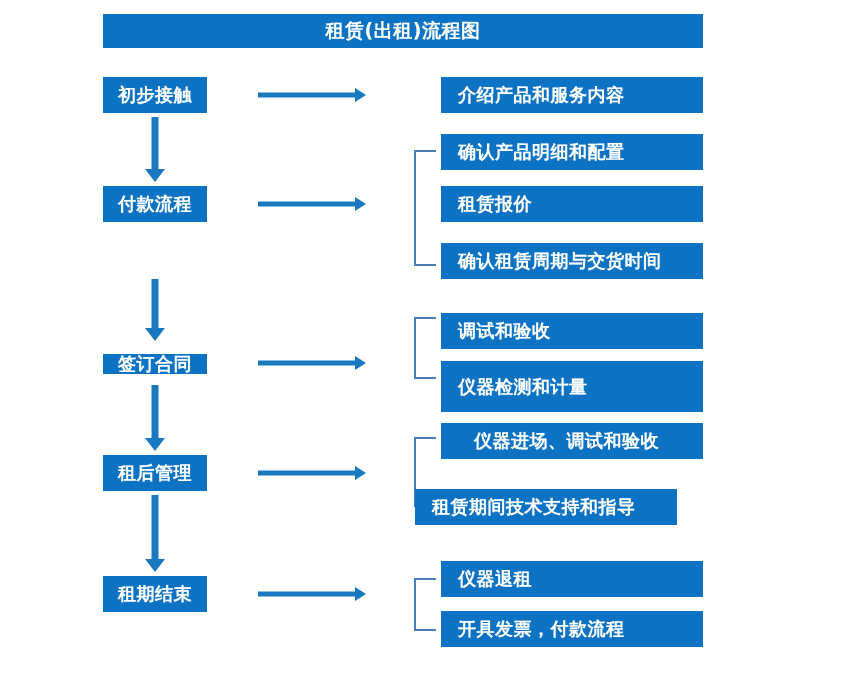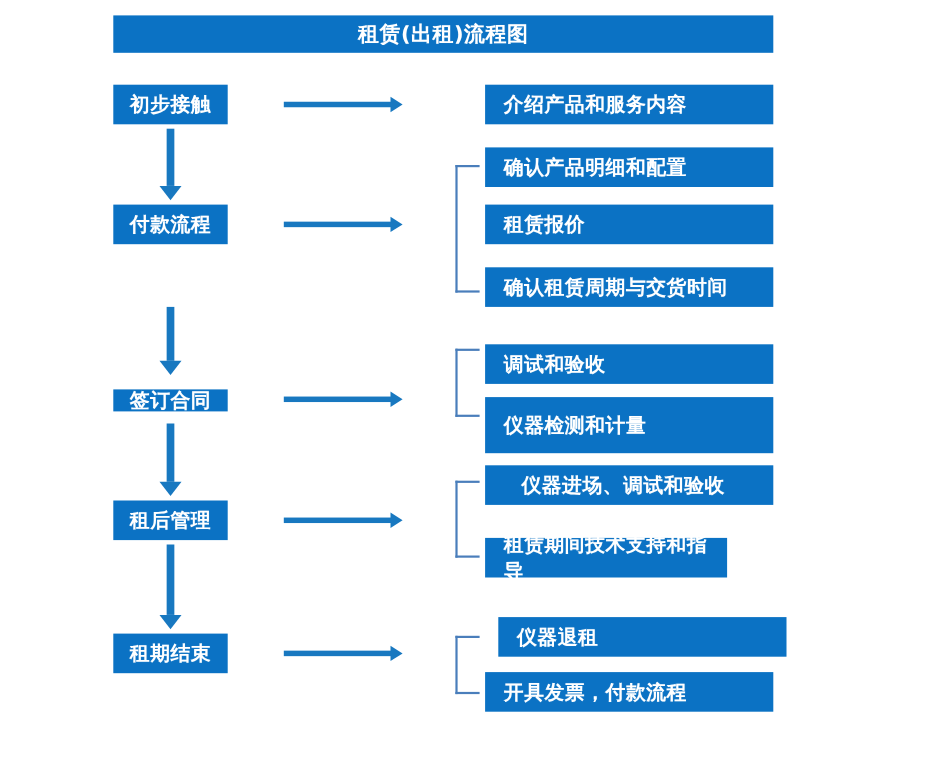--- a/index.html
+++ b/index.html
@@ -176,19 +176,19 @@
   <div class="box detail-box" style="left:441px; top:186px; width:262px; height:36px;">租赁报价</div>
 
   <div class="box detail-box" style="left:441px; top:243px; width:262px; height:36px;">确认租赁周期与交货时间</div>
 
   <div class="box detail-box" style="left:441px; top:313px; width:262px; height:36px;">调试和验收</div>
 
   <div class="box detail-box" style="left:441px; top:361px; width:262px; height:51px;">仪器检测和计量</div>
 
   <div class="box detail-box" style="left:441px; top:423px; width:262px; height:36px;padding-left:33px;">仪器进场、调试和验收</div>
 
-  <div class="box detail-box" style="left:441px; top:489px; width:220px; height:36px;">租赁期间技术支持和指导</div>
+  <div class="box detail-box" style="left:415px; top:489px; width:262px; height:36px;">租赁期间技术支持和指导</div>
 
-  <div class="box detail-box" style="left:441px; top:561px; width:262px; height:36px;margin-left:12px;">仪器退租</div>
+  <div class="box detail-box" style="left:441px; top:561px; width:262px; height:36px;">仪器退租</div>
 
   <div class="box detail-box" style="left:441px; top:611px; width:262px; height:36px;">开具发票，付款流程</div>
 
 </div>
 
 </body></html>

